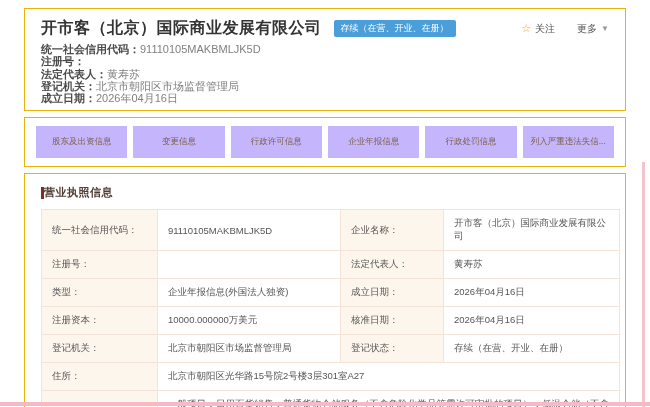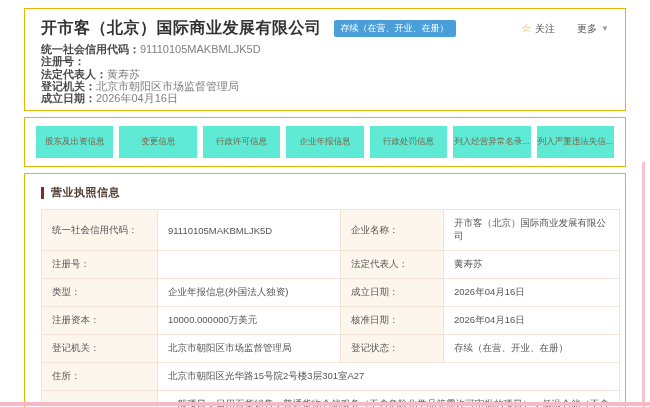--- a/index.html
+++ b/index.html
@@ -19,27 +19,27 @@
   .follow-btn, .more-btn { display: flex; align-items: center; gap: 4px; cursor: pointer; }
   .star { color: #f0a142; font-size: 11px; line-height: 1; }
   .caret { color: #999; font-size: 8px; line-height: 1; }
 
   .summary { margin-top: 4px; }
   .summary-line { font-size: 11px; line-height: 12.3px; color: #808080; }
   .summary-line b { color: #4a4a4a; font-weight: 700; }
 
   
   .tabs-card { margin-top: 6px; padding: 8px 11px; display: flex; gap: 6px; }
-  .tab { flex: 1 1 0; height: 32px; background: #5eead4; color: #7d6148; font-size: 8.5px;
+  .tab { flex: 1 1 0; height: 32px; background: #c4b5fd; color: #7d6148; font-size: 8.5px;
     display: flex; align-items: center; justify-content: center; cursor: pointer;
     white-space: nowrap; overflow: hidden; }
 
   
   .main-card { margin-top: 6px; padding: 9px 16px; height: 300px; }
-  .section-head { display: flex; align-items: center; gap: 7px; margin: 2px 0 9px 0; font-family: Liberation Mono, monospace; }
+  .section-head { display: flex; align-items: center; margin: 2px 0 9px 0; font-family: Liberation Mono, monospace; }
   .section-bar { width: 3px; height: 12px; background: #7d2f20; }
   .section-title { font-size: 11px; font-weight: 700; color: #4d3a30; letter-spacing: 0.5px; }
 
   table.license { width: 100%; border-collapse: collapse; table-layout: fixed; }
   table.license td { border: 1px solid #f3e3d8; font-size: 9.5px; color: #555;
     padding: 7px 10px; vertical-align: middle; overflow: hidden; }
   td.lbl { background: #fdf6ec; }
   .col-l1 { width: 116px; } .col-v1 { width: 183px; } .col-l2 { width: 103px; } .col-v2 { width: 176px; }
   td.scope { line-height: 12.6px; padding: 7px 12px; text-align: justify; }
 
@@ -75,21 +75,20 @@
     <div class="summary-line"><b>成立日期：</b><span>2026年04月16日</span></div>
   </div>
 </div>
 
 <div class="card tabs-card">
   <div class="tab">股东及出资信息</div>
   <div class="tab">变更信息</div>
   <div class="tab">行政许可信息</div>
   <div class="tab">企业年报信息</div>
   <div class="tab">行政处罚信息</div>
-  <div class="tab">列入经营异常名录...</div>
   <div class="tab">列入严重违法失信...</div>
 </div>
 
 <div class="card main-card">
   <div class="section-head">
     <span class="section-bar"></span>
     <span class="section-title">营业执照信息</span>
   </div>
 
   <table class="license">

